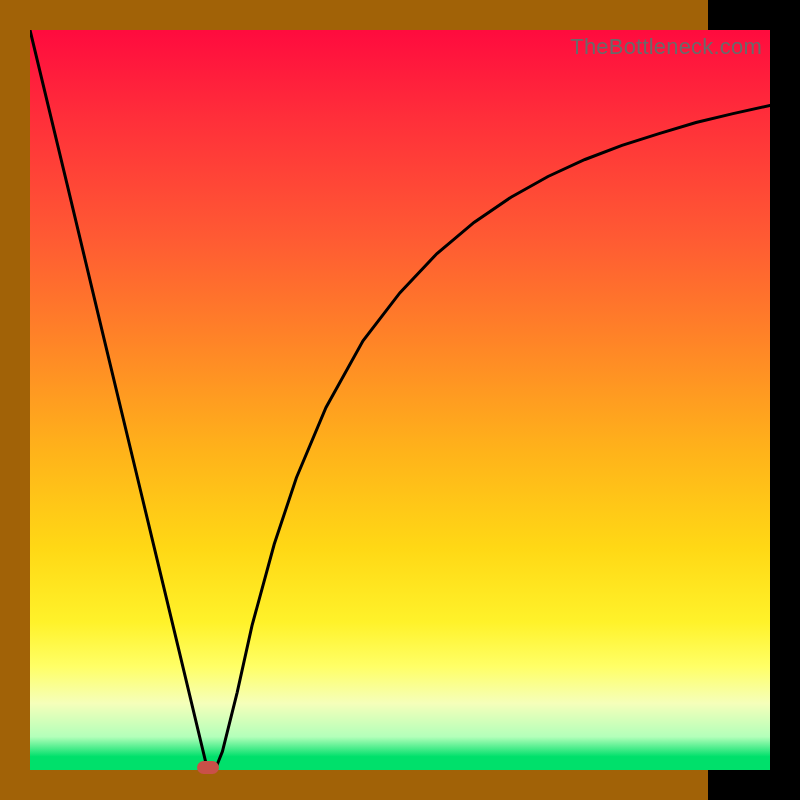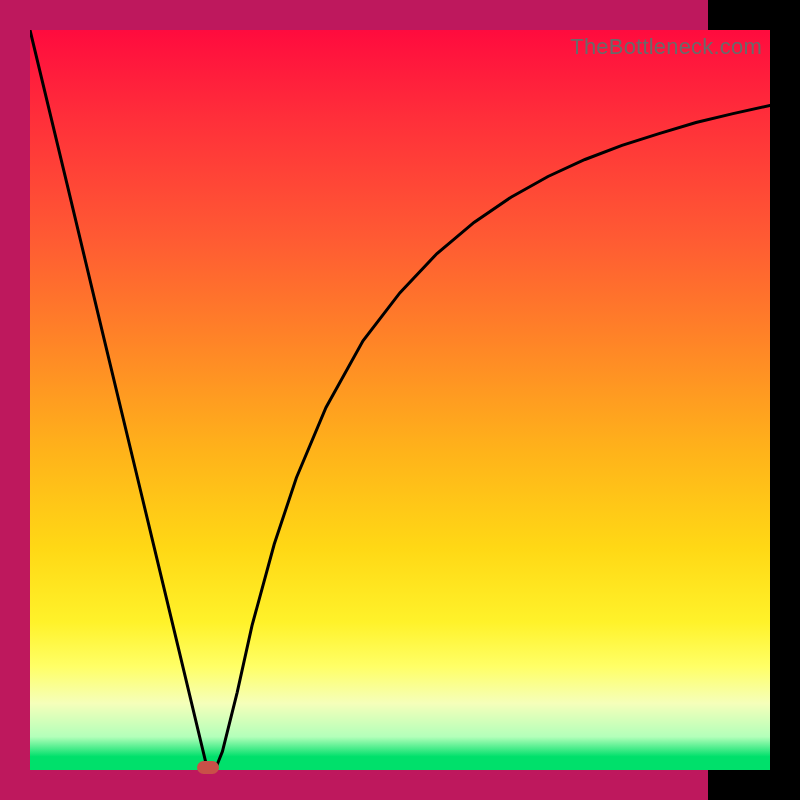--- a/index.html
+++ b/index.html
@@ -8,21 +8,21 @@
     width: 800px;
     height: 800px;
     background: #000;
     font-family: Arial, Helvetica, sans-serif;
     overflow: hidden;
   }
   .frame {
     position: relative;
     width: 708px;
     height: 800px;
-    background: #be185d;
+    background: #a16207;
   }
   .plot {
     position: absolute;
     left: 30px;
     top: 30px;
     width: 740px;
     height: 740px;
     background: linear-gradient(
       to bottom,
       #ff0b3e 0%,

